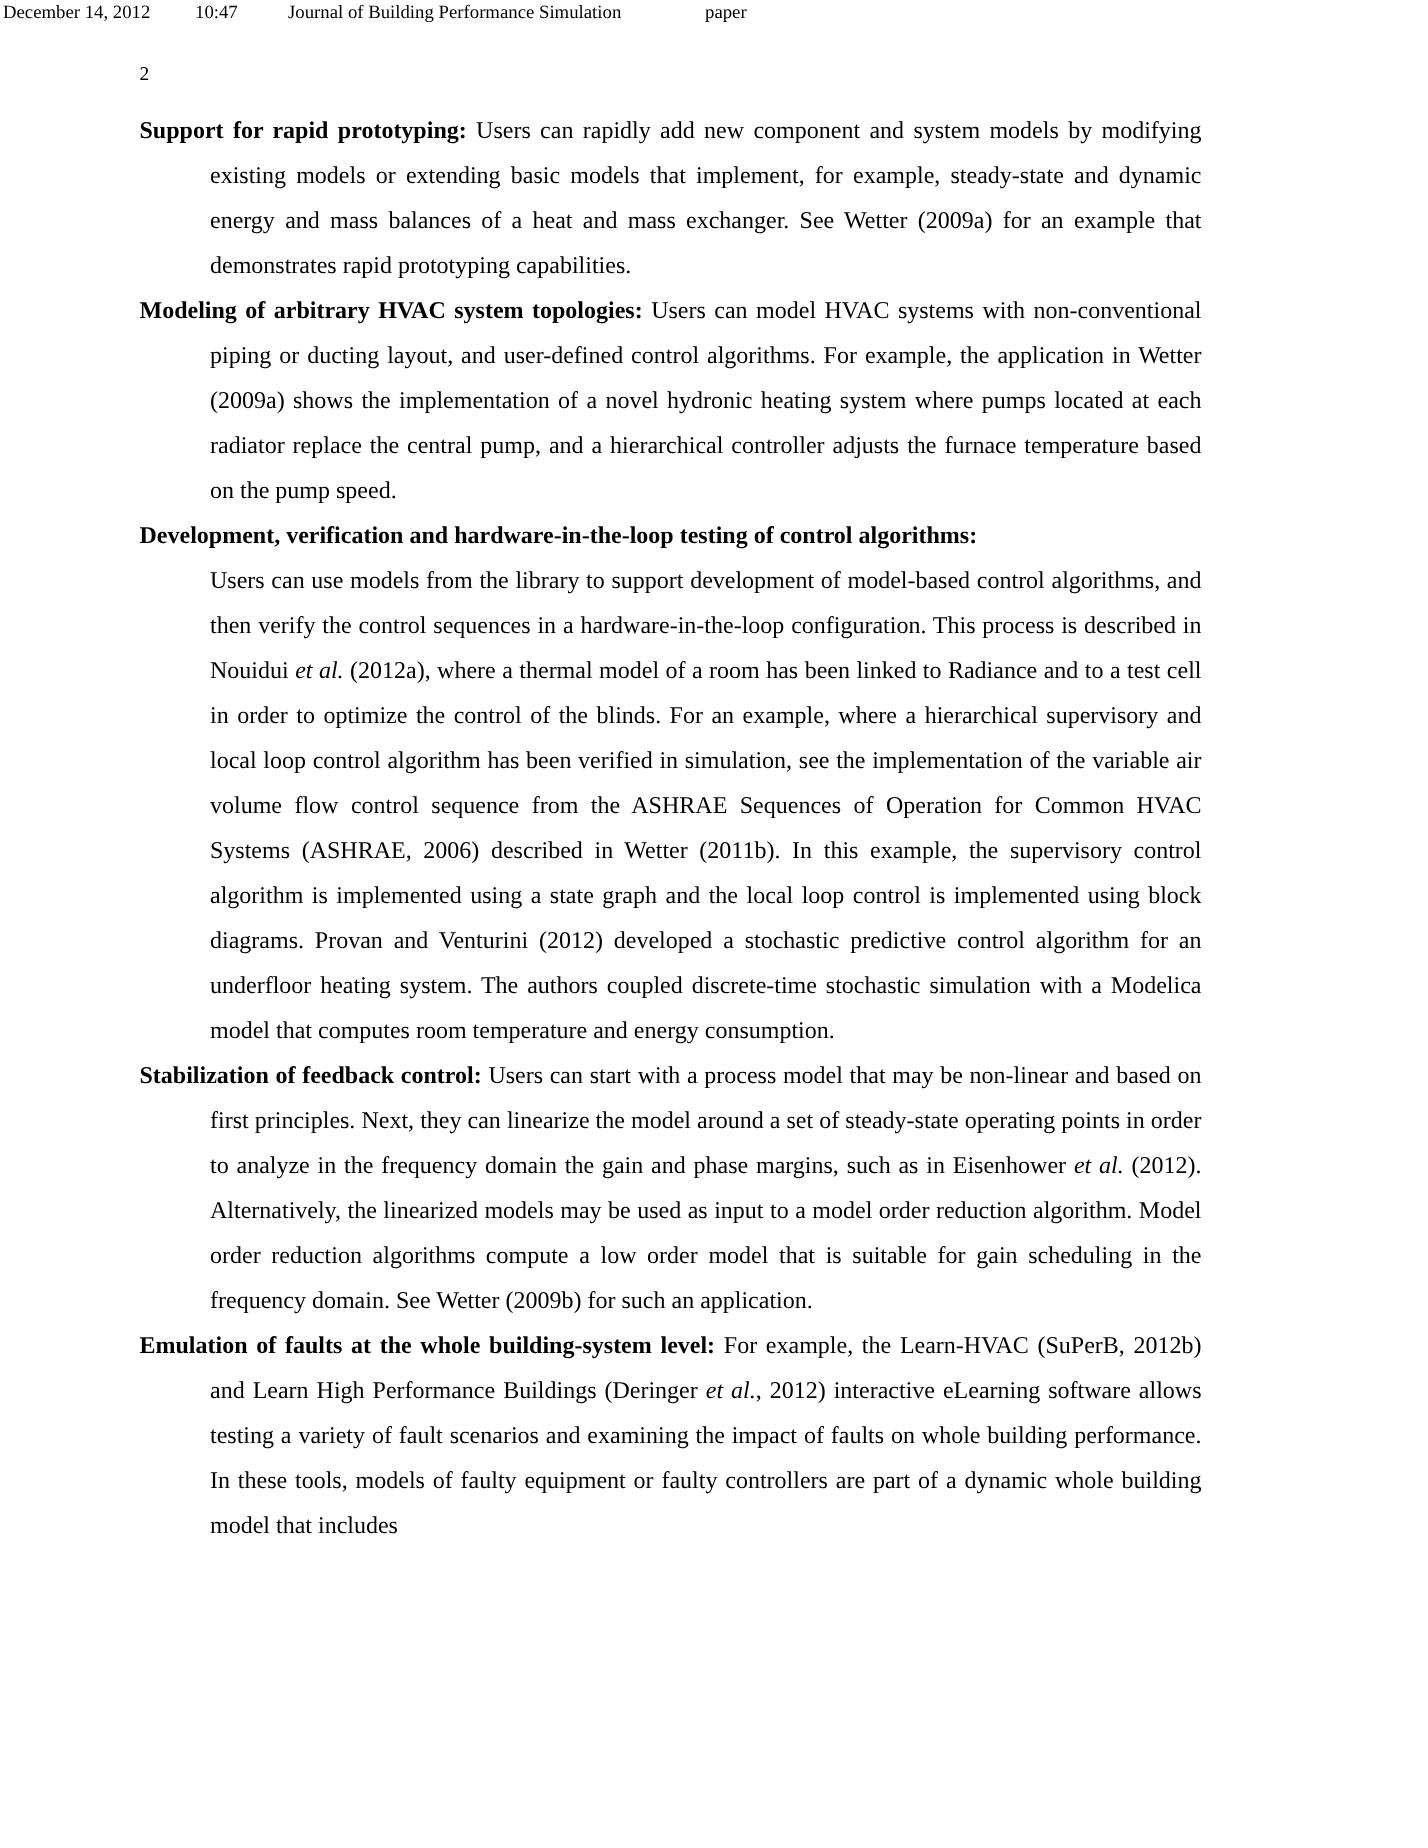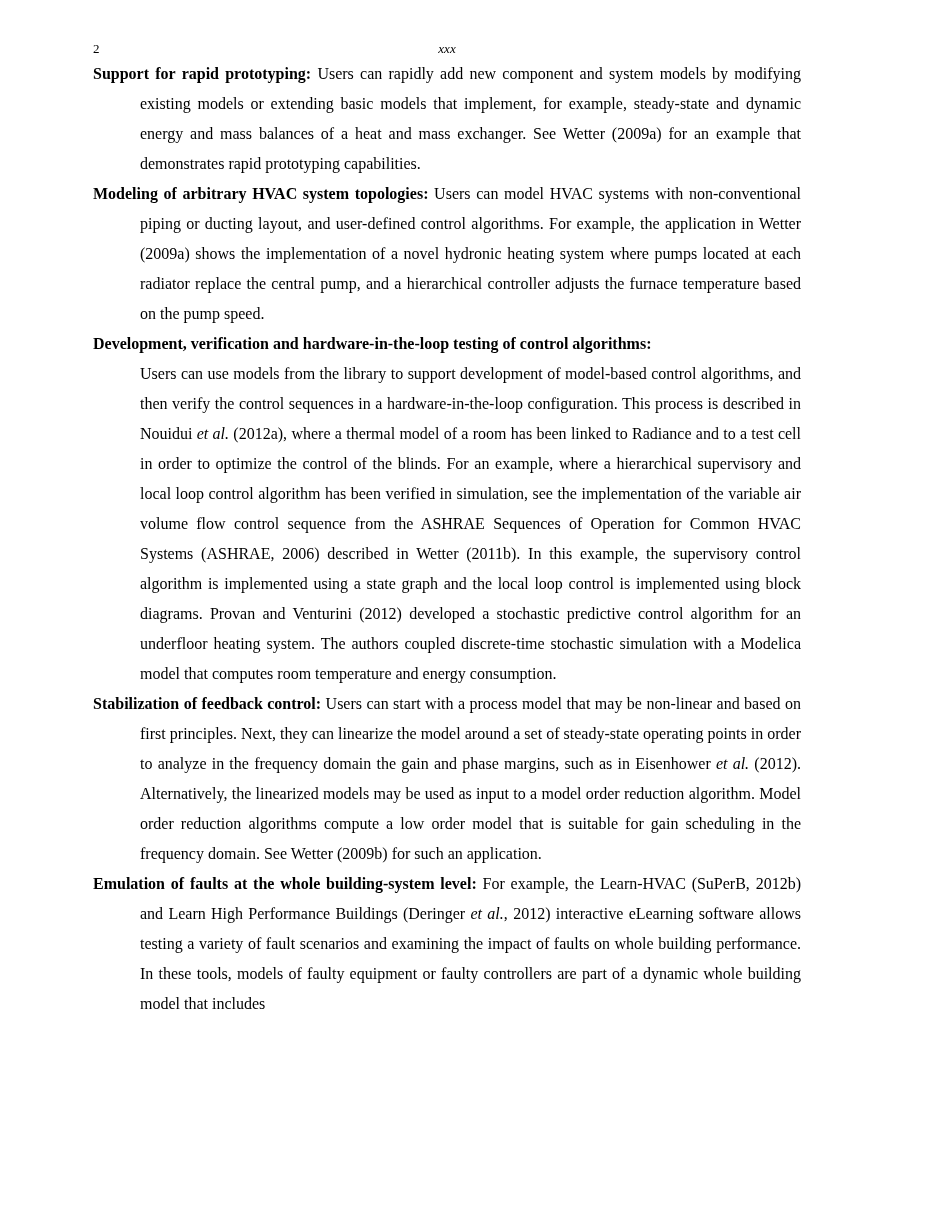--- a/index.html
+++ b/index.html
@@ -46,44 +46,49 @@
   .running-title {
     position: absolute;
     left: 0;
     top: 0;
     width: 100%;
     text-align: center;
     font-style: italic;
   }
   .body-text {
     position: absolute;
-    top: 59px;
+    top: 73px;
     left: 93px;
     width: 708px;
     font-size: 16px;
     line-height: 30px;
     text-align: justify;
   }
   .item {
     padding-left: 47px;
     text-indent: -47px;
     text-align: justify;
   }
   .item-label { font-weight: bold; }
   .item i { }
 </style>
 </head>
 <body>
 
 <div class="page">
 
+  <div class="draft-header">
+    <span class="dh-date">December 14, 2012</span>
+    <span class="dh-time">10:47</span>
+    <span class="dh-journal">Journal of Building Performance Simulation</span>
+    <span class="dh-style">paper</span>
+  </div>
 
   <div class="running-head">
     <span class="page-number">2</span>
-    <span class="running-title">xxx</span>
   </div>
 
   <div class="body-text" id="items-container">
       <p class="item"><span class="item-label">Support for rapid prototyping:</span><span> Users can rapidly add new component and system models by modifying existing models or extending basic models that implement, for example, steady-state and dynamic energy and mass balances of a heat and mass exchanger. See Wetter (2009a) for an example that demonstrates rapid prototyping capabilities.</span></p>
       <p class="item"><span class="item-label">Modeling of arbitrary HVAC system topologies:</span><span> Users can model HVAC systems with non-conventional piping or ducting layout, and user-defined control algorithms. For example, the application in Wetter (2009a) shows the implementation of a novel hydronic heating system where pumps located at each radiator replace the central pump, and a hierarchical controller adjusts the furnace temperature based on the pump speed.</span></p>
       <p class="item"><span class="item-label">Development, verification and hardware-in-the-loop testing of control algorithms:</span><br><span>Users can use models from the library to support development of model-based control algorithms, and then verify the control sequences in a hardware-in-the-loop configuration. This process is described in Nouidui </span><i>et al.</i><span> (2012a), where a thermal model of a room has been linked to Radiance and to a test cell in order to optimize the control of the blinds. For an example, where a hierarchical supervisory and local loop control algorithm has been verified in simulation, see the implementation of the variable air volume flow control sequence from the ASHRAE Sequences of Operation for Common HVAC Systems (ASHRAE, 2006) described in Wetter (2011b). In this example, the supervisory control algorithm is implemented using a state graph and the local loop control is implemented using block diagrams. Provan and Venturini (2012) developed a stochastic predictive control algorithm for an underfloor heating system. The authors coupled discrete-time stochastic simulation with a Modelica model that computes room temperature and energy consumption.</span></p>
       <p class="item"><span class="item-label">Stabilization of feedback control:</span><span> Users can start with a process model that may be non-linear and based on first principles. Next, they can linearize the model around a set of steady-state operating points in order to analyze in the frequency domain the gain and phase margins, such as in Eisenhower </span><i>et al.</i><span> (2012). Alternatively, the linearized models may be used as input to a model order reduction algorithm. Model order reduction algorithms compute a low order model that is suitable for gain scheduling in the frequency domain. See Wetter (2009b) for such an application.</span></p>
       <p class="item"><span class="item-label">Emulation of faults at the whole building-system level:</span><span> For example, the Learn-HVAC (SuPerB, 2012b) and Learn High Performance Buildings (Deringer </span><i>et al.</i><span>, 2012) interactive eLearning software allows testing a variety of fault scenarios and examining the impact of faults on whole building performance. In these tools, models of faulty equipment or faulty controllers are part of a dynamic whole building model that includes</span></p>
     </div>
 

